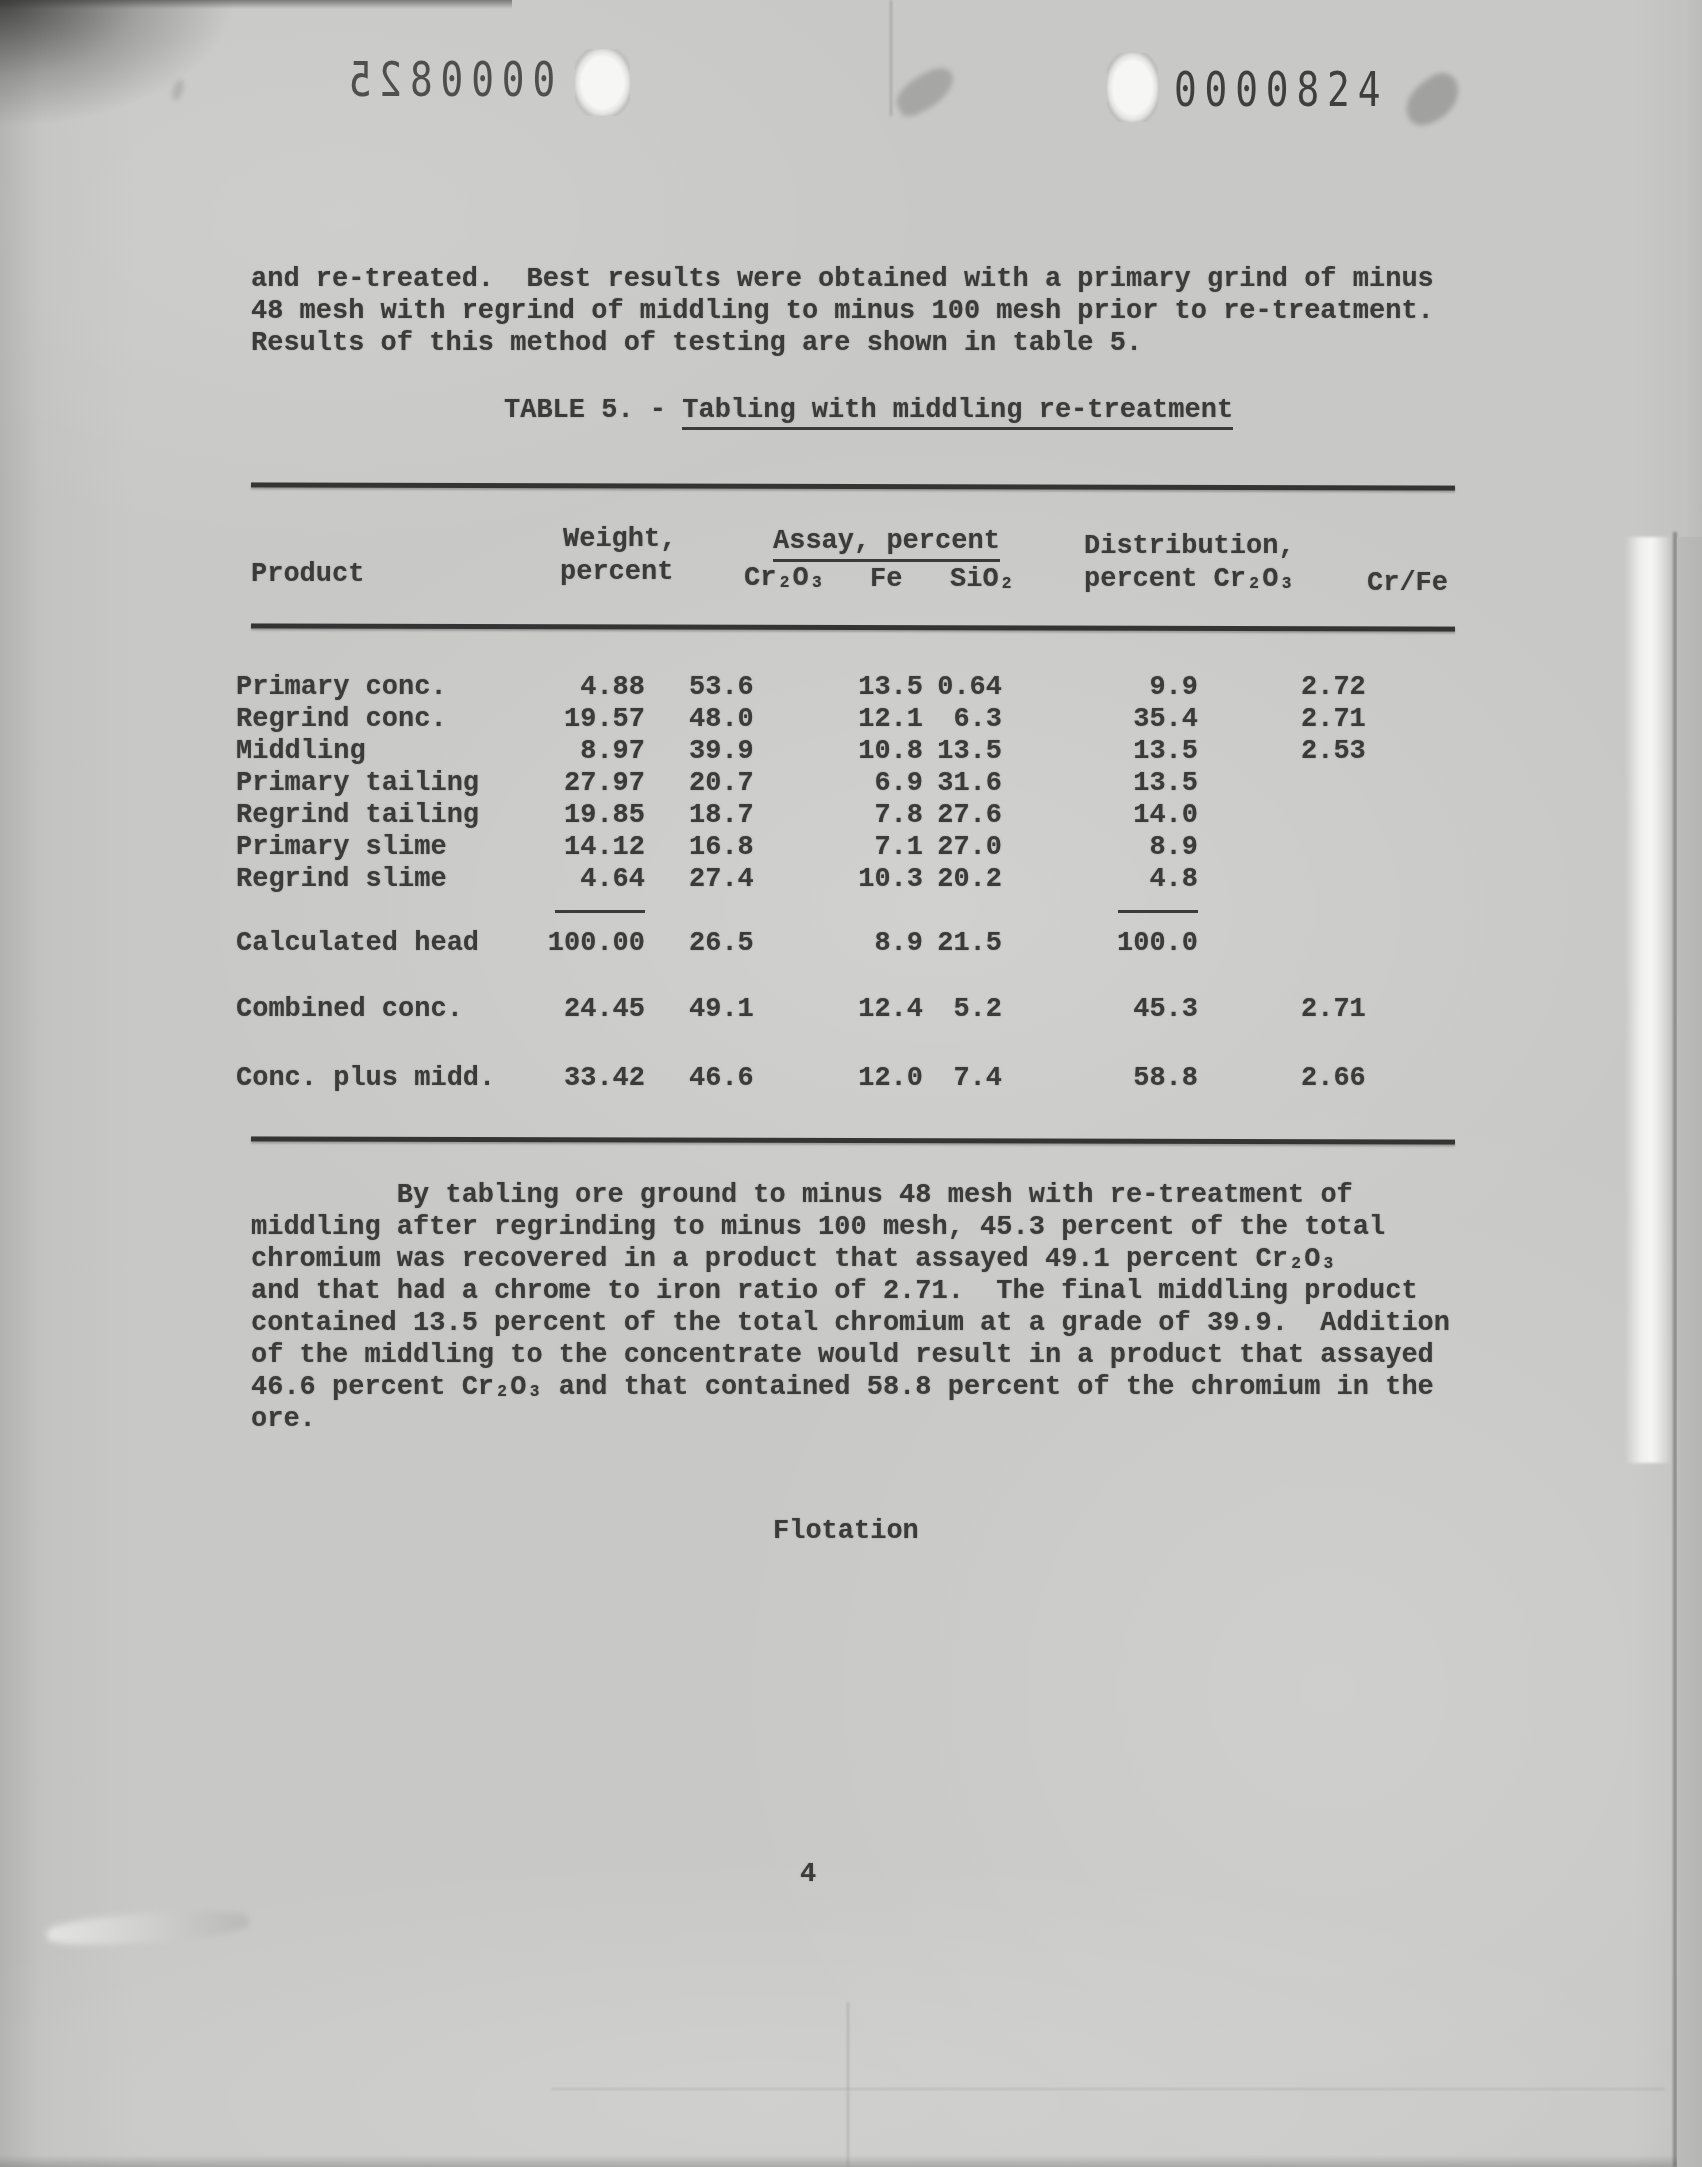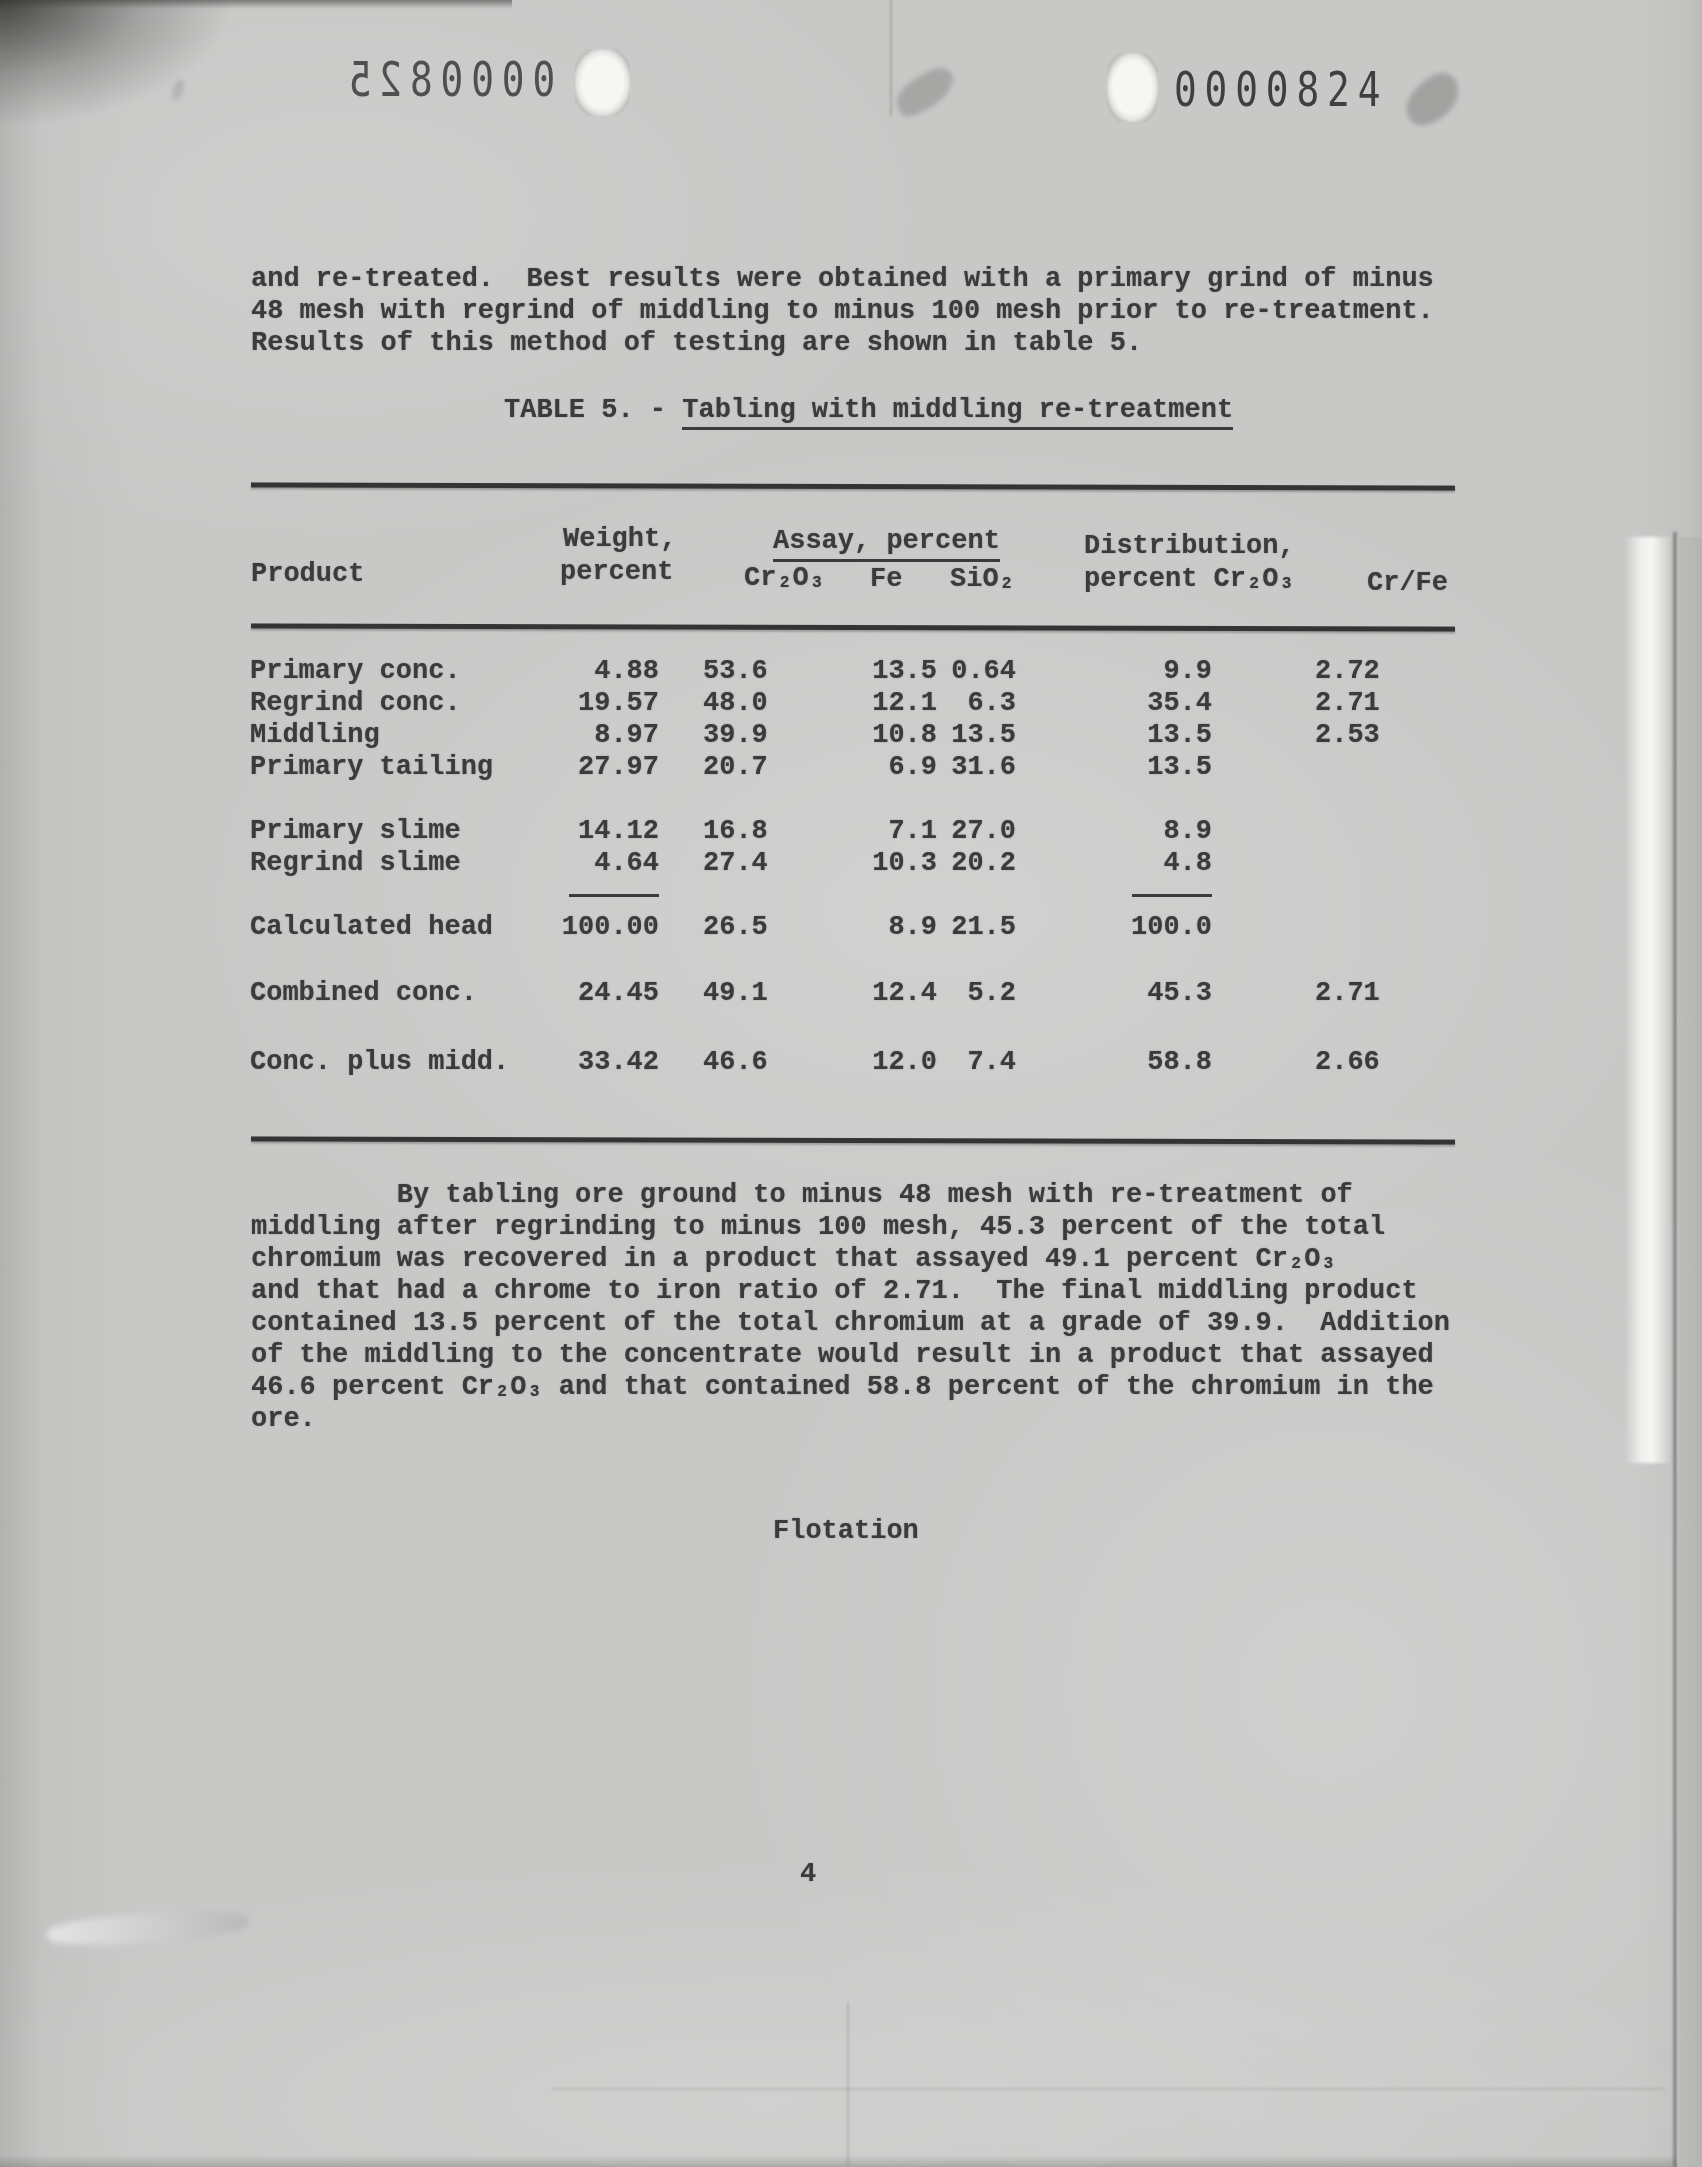--- a/index.html
+++ b/index.html
@@ -46,21 +46,21 @@
   .stamp-right{left:1174px;top:65px;}
   
   .typed{position:absolute;inset:0;filter:blur(0.3px);}
   .tw{font:700 27px/32px "Liberation Mono","DejaVu Sans Mono",monospace;color:#3b3b3b;
       text-shadow:0 0 1.3px rgba(59,59,59,.5);}
   .abs{position:absolute;}
   .para{position:absolute;left:251px;width:1236px;white-space:pre-wrap;}
   .u{border-bottom:3px solid #3b3b3b;padding-bottom:2px;}
   .rule{position:absolute;left:251px;width:1204px;height:4.9px;background:#343434;
       box-shadow:0 2px 2px rgba(70,70,70,.35);filter:blur(0.6px);transform:rotate(.15deg);}
-  .trow{position:absolute;left:250px;width:1204px;height:32.5px;}
+  .trow{position:absolute;left:236px;width:1204px;height:32.5px;margin-top:16px;}
   .c{position:absolute;top:0;white-space:pre;}
   .c-prod{left:0;width:364px;}
   .c-w{left:281px;width:128px;text-align:right;}
   .c-cr{left:453px;width:128px;text-align:left;}
   .c-fe{left:569px;width:118px;text-align:right;}
   .c-si{left:650px;width:116px;text-align:right;}
   .c-di{left:804px;width:158px;text-align:right;}
   .c-cf{left:1065px;width:128px;}
   .sum-u{display:inline-block;border-bottom:3.9px solid #3b3b3b;padding-bottom:15px;padding-left:25.6px;}
   .sum-u.wide{padding-left:31.5px;}
@@ -141,20 +141,29 @@
     </div>
     <div class="trow tw" style="top:751px">
       <span class="c c-prod">Primary tailing</span>
       <span class="c c-w">27.97</span>
       <span class="c c-cr">20.7</span>
       <span class="c c-fe">6.9</span>
       <span class="c c-si">31.6</span>
       <span class="c c-di">13.5</span>
       <span class="c c-cf"></span>
     </div>
+    <div class="trow tw" style="top:783px">
+      <span class="c c-prod">Regrind tailing</span>
+      <span class="c c-w">19.85</span>
+      <span class="c c-cr">18.7</span>
+      <span class="c c-fe">7.8</span>
+      <span class="c c-si">27.6</span>
+      <span class="c c-di">14.0</span>
+      <span class="c c-cf"></span>
+    </div>
     <div class="trow tw" style="top:815px">
       <span class="c c-prod">Primary slime</span>
       <span class="c c-w">14.12</span>
       <span class="c c-cr">16.8</span>
       <span class="c c-fe">7.1</span>
       <span class="c c-si">27.0</span>
       <span class="c c-di">8.9</span>
       <span class="c c-cf"></span>
     </div>
     <div class="trow tw" style="top:847px">

